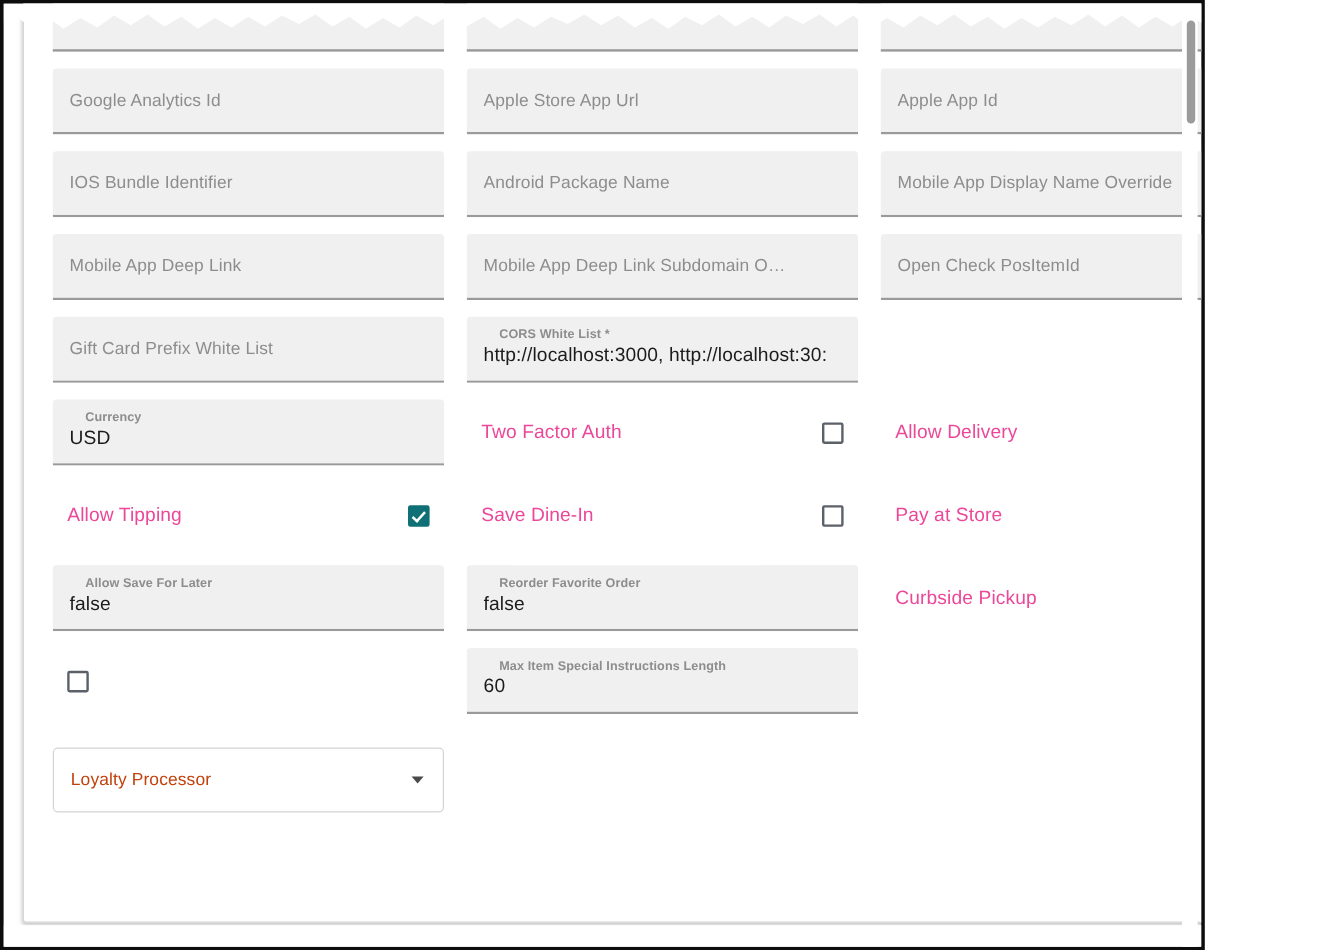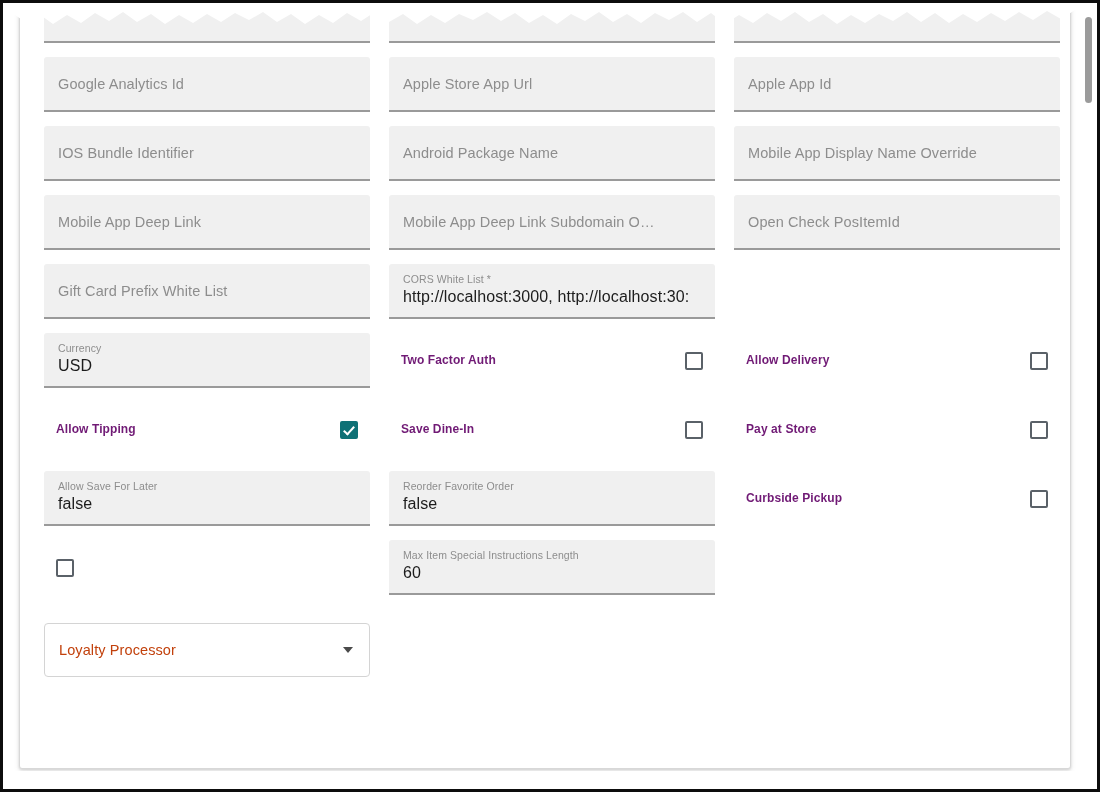--- a/index.html
+++ b/index.html
@@ -10,21 +10,21 @@
   body {
     width: 1100px;
     height: 792px;
     font-family: "Liberation Sans", sans-serif;
     overflow: hidden;
   }
 
   
   .screen {
     position: relative;
-    width: 1100px;
+    width: 1004px;
     height: 792px;
     box-sizing: border-box;
     background: #ffffff;
     border-top: 3px solid #0d0d0d;
     border-left: 3px solid #0d0d0d;
     border-bottom: 3px solid #0d0d0d;
     border-right: 3px solid #0d0d0d;
     overflow: hidden;
   }
 
@@ -83,26 +83,27 @@
     font-size: 14.5px;
     color: #8d8d8d;
     white-space: nowrap;
     overflow: hidden;
     text-overflow: ellipsis;
     max-width: 300px;
     letter-spacing: 0.1px;
   }
   .field-label {
     position: absolute;
-    left: 14px;
+    left: 27px;
     top: 9px;
     font-size: 10.5px;
     color: #8d8d8d;
     white-space: nowrap;
     letter-spacing: 0.1px;
+    font-weight: bold;
   }
   .field-value {
     position: absolute;
     left: 14px;
     top: 24px;
     font-size: 16px;
     color: #1c1c1c;
     white-space: nowrap;
     overflow: hidden;
     text-overflow: clip;
@@ -115,23 +116,23 @@
     position: relative;
     height: 55px;
     display: flex;
     align-items: center;
     justify-content: space-between;
     padding: 0 12px 0 12px;
     box-sizing: border-box;
     cursor: pointer;
   }
   .check-label {
-    font-size: 12px;
-    color: #701a75;
-    font-weight: 700;
+    font-size: 16px;
+    color: #ec4899;
+    font-weight: 400;
     line-height: 1.45;
     max-width: 230px;
     letter-spacing: 0.1px;
   }
   .cbox {
     width: 18px;
     height: 18px;
     flex: 0 0 18px;
     border: 2px solid #5a6168;
     border-radius: 2px;

